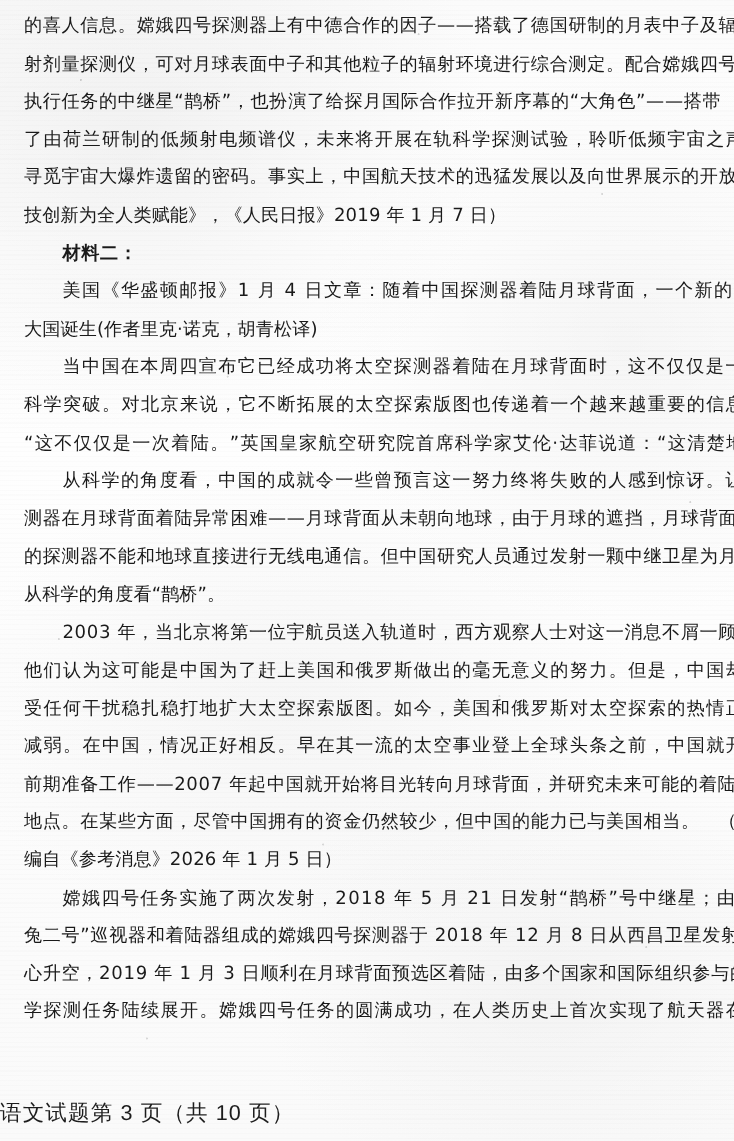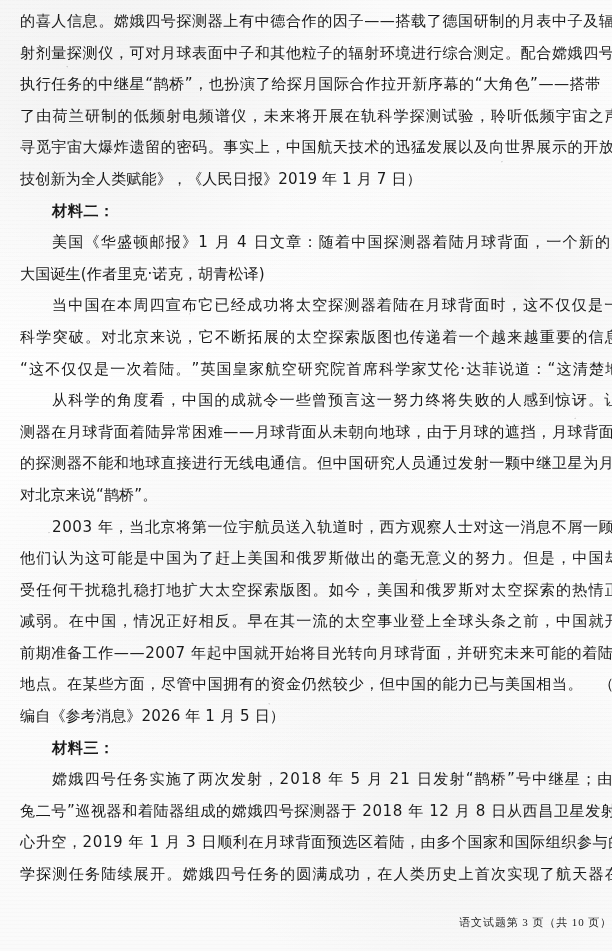--- a/index.html
+++ b/index.html
@@ -81,25 +81,25 @@
   .line.indent {
     padding-left: 32px;
   }
 
   
   .footer {
     position: absolute;
     left: 0;
     right: 0;
     top: 915px;
-    text-align: right;
-    font-size: 11px;
+    text-align: left;
+    font-size: 18px;
     color: #1d1d1d;
     letter-spacing: 0.9px;
-    font-family: Liberation Serif, serif;
+    font-family: Liberation Sans, sans-serif;
   }
 
   
   .speckle {
     position: absolute;
     inset: 0;
     pointer-events: none;
     opacity: 0.5;
     background-image:
       radial-gradient(circle at 11% 7%, rgba(80,80,80,0.5) 0.6px, rgba(0,0,0,0) 1.1px),
@@ -132,30 +132,29 @@
     <div class="line heading">材料二：</div>
 
     <div class="line indent just2">美国《华盛顿邮报》1 月 4 日文章：随着中国探测器着陆月球背面，一个新的太空</div>
     <div class="line">大国诞生(作者里克·诺克，胡青松译)</div>
     <div class="line indent just2">当中国在本周四宣布它已经成功将太空探测器着陆在月球背面时，这不仅仅是一个</div>
     <div class="line just2">科学突破。对北京来说，它不断拓展的太空探索版图也传递着一个越来越重要的信息。</div>
     <div class="line just2">“这不仅仅是一次着陆。”英国皇家航空研究院首席科学家艾伦·达菲说道：“这清楚地</div>
     <div class="line indent just2">从科学的角度看，中国的成就令一些曾预言这一努力终将失败的人感到惊讶。让探</div>
     <div class="line just">测器在月球背面着陆异常困难——月球背面从未朝向地球，由于月球的遮挡，月球背面</div>
     <div class="line just">的探测器不能和地球直接进行无线电通信。但中国研究人员通过发射一颗中继卫星为月</div>
-    <div class="line">对北京来说“鹊桥”。</div>
+    <div class="line">从科学的角度看“鹊桥”。</div>
     <div class="line indent just">2003 年，当北京将第一位宇航员送入轨道时，西方观察人士对这一消息不屑一顾，</div>
     <div class="line just2">他们认为这可能是中国为了赶上美国和俄罗斯做出的毫无意义的努力。但是，中国却不</div>
     <div class="line just2">受任何干扰稳扎稳打地扩大太空探索版图。如今，美国和俄罗斯对太空探索的热情正在</div>
     <div class="line just2">减弱。在中国，情况正好相反。早在其一流的太空事业登上全球头条之前，中国就开始</div>
     <div class="line just">前期准备工作——2007 年起中国就开始将目光转向月球背面，并研究未来可能的着陆</div>
     <div class="line just">地点。在某些方面，尽管中国拥有的资金仍然较少，但中国的能力已与美国相当。　（摘</div>
     <div class="line">编自《参考消息》2026 年 1 月 5 日）</div>
 
-    <div class="line heading">材料三：</div>
 
     <div class="line indent just2">嫦娥四号任务实施了两次发射，2018 年 5 月 21 日发射“鹊桥”号中继星；由“玉</div>
     <div class="line just">兔二号”巡视器和着陆器组成的嫦娥四号探测器于 2018 年 12 月 8 日从西昌卫星发射中</div>
     <div class="line just">心升空，2019 年 1 月 3 日顺利在月球背面预选区着陆，由多个国家和国际组织参与的科</div>
     <div class="line just2">学探测任务陆续展开。嫦娥四号任务的圆满成功，在人类历史上首次实现了航天器在月</div>
 
   </div>
 
   <div class="footer">语文试题第 3 页（共 10 页）</div>
 

